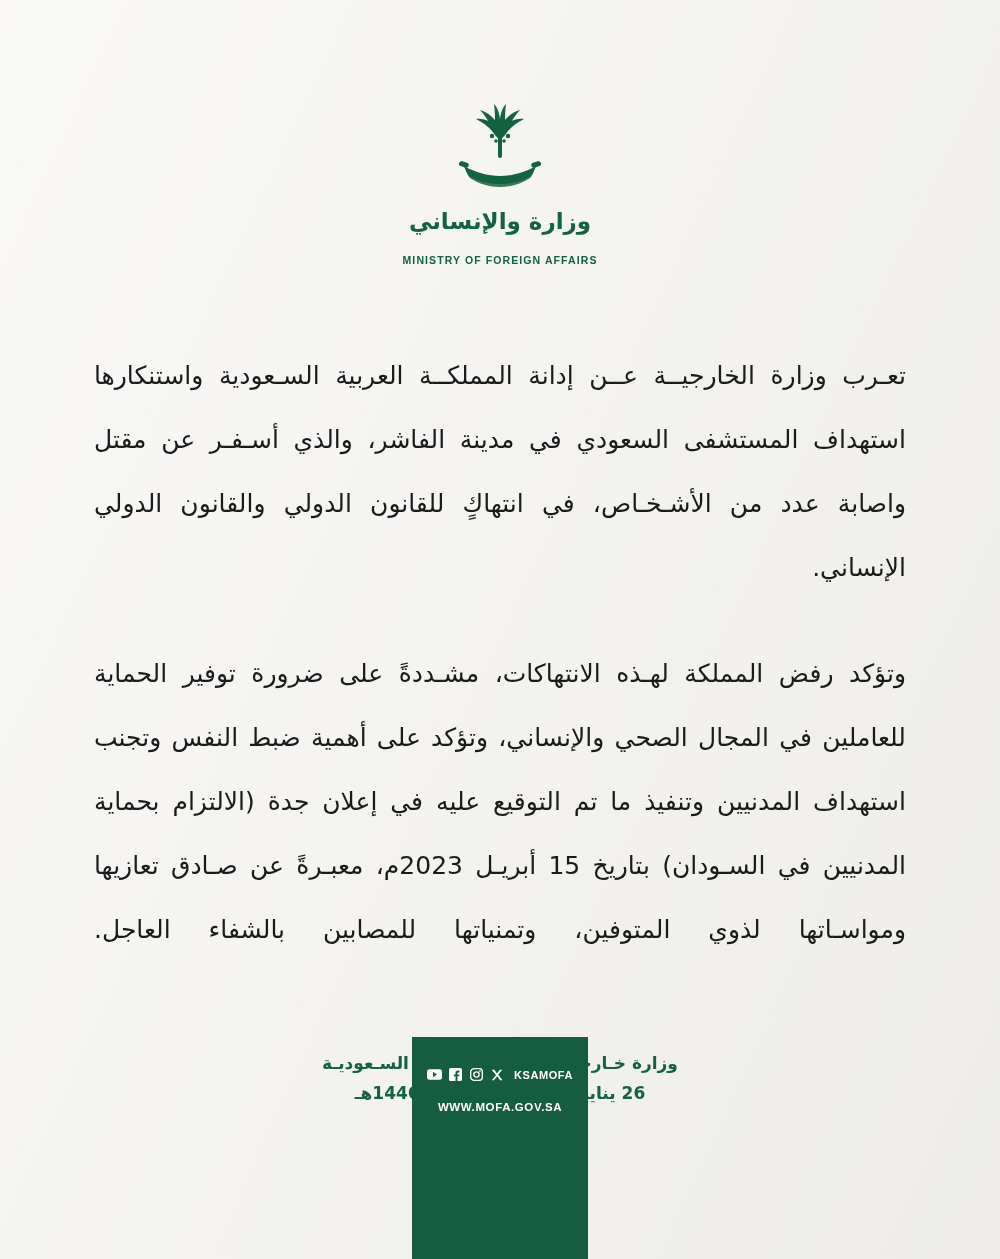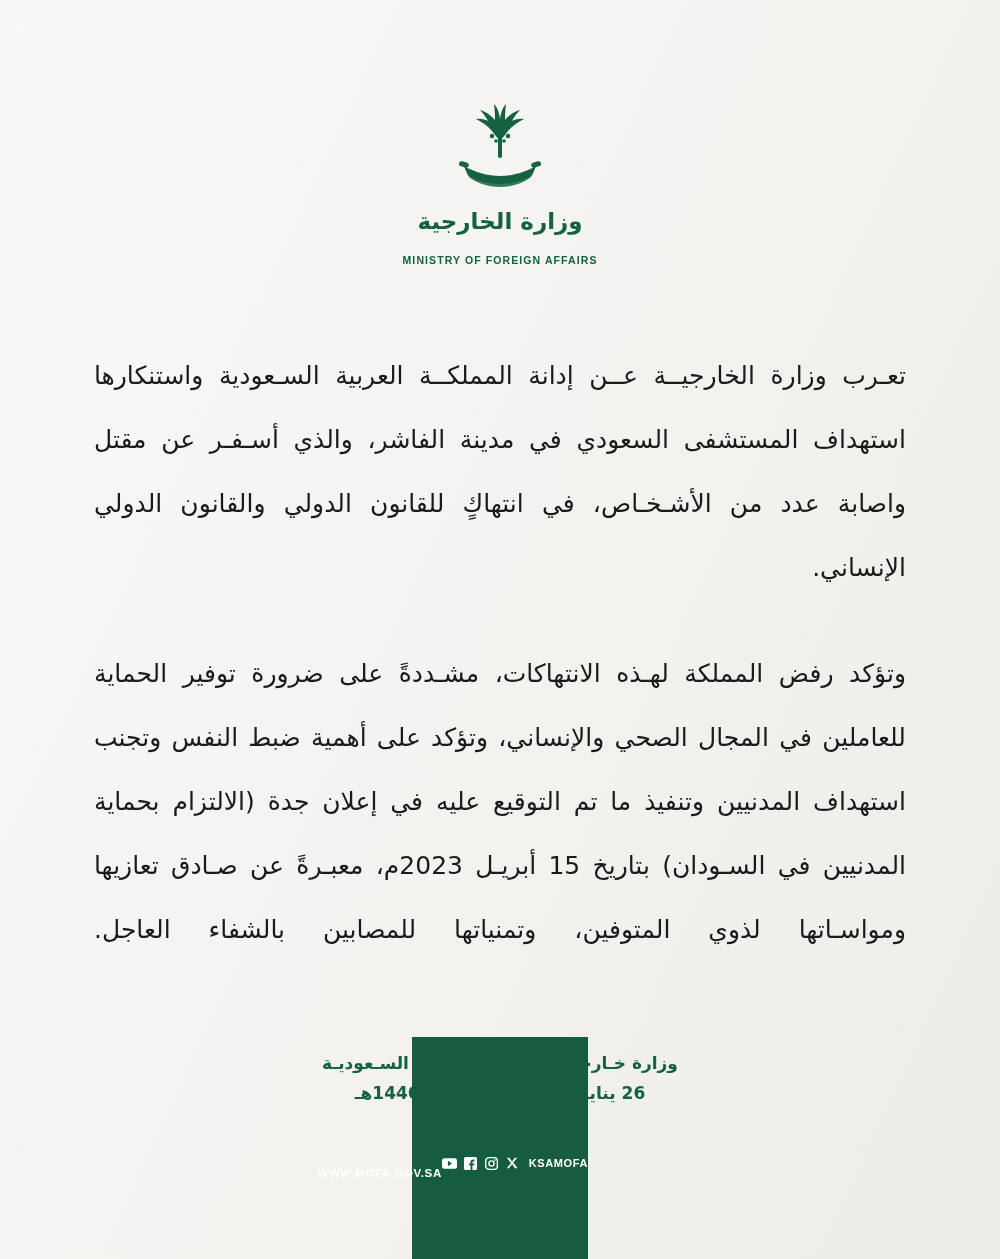--- a/index.html
+++ b/index.html
@@ -95,21 +95,21 @@
   
   .footer-banner {
     position: absolute;
     left: 50%;
     transform: translateX(-50%);
     bottom: 0;
     width: 176px;
     height: 222px;
     background: #165c40;
     display: flex;
-    flex-direction: row;
+    flex-direction: column;
     align-items: center;
     padding-top: 30px;
     box-sizing: border-box;
   }
   .social-row {
     display: flex;
     align-items: center;
     gap: 6px;
     color: #ffffff;
     direction: ltr;
@@ -163,21 +163,21 @@
           <circle cx="44" cy="37" r="1.8"></circle>
           <circle cx="52" cy="37" r="1.8"></circle>
 
           <path d="M12 62c10 6 24 10 36 10s26-4 36-10c-2 6-4 9-7 11-9 5-19 7-29 7s-20-2-29-7c-3-2-5-5-7-11z"></path>
           <rect x="7" y="58" width="10" height="5" rx="2.5" transform="rotate(18 12 60)"></rect>
           <rect x="79" y="58" width="10" height="5" rx="2.5" transform="rotate(-18 84 60)"></rect>
           <path d="M14 66c12 8 24 12 34 12s22-4 34-12c-1 4-2 6-4 8-9 6-20 9-30 9s-21-3-30-9c-2-2-3-4-4-8z" opacity="0.85"></path>
         </g>
       </svg>
     </span>
-    <div class="ministry-ar">وزارة الخارجية</div>
+    <div class="ministry-ar">وزارة والإنساني</div>
     <div class="ministry-en">MINISTRY OF FOREIGN AFFAIRS</div>
   </div>
 
   <div class="statement">
     <p>تعـرب وزارة الخارجيــة عــن إدانة المملكــة العربية السـعودية واستنكارها استهداف المستشفى السعودي في مدينة الفاشر، والذي أسـفـر عن مقتل واصابة عدد من الأشـخـاص، في انتهاكٍ للقانون الدولي والقانون الدولي الإنساني.</p>
     <p>وتؤكد رفض المملكة لهـذه الانتهاكات، مشـددةً على ضرورة توفير الحماية للعاملين في المجال الصحي والإنساني، وتؤكد على أهمية ضبط النفس وتجنب استهداف المدنيين وتنفيذ ما تم التوقيع عليه في إعلان جدة (الالتزام بحماية المدنيين في السـودان) بتاريخ 15 أبريـل 2023م، معبـرةً عن صـادق تعازيها ومواسـاتها لذوي المتوفين، وتمنياتها للمصابين بالشفاء العاجل.</p>
   </div>
 
   <div class="signature">
     <div>وزارة خـارجيـة المملكـة العربيـة السـعوديـة</div>

